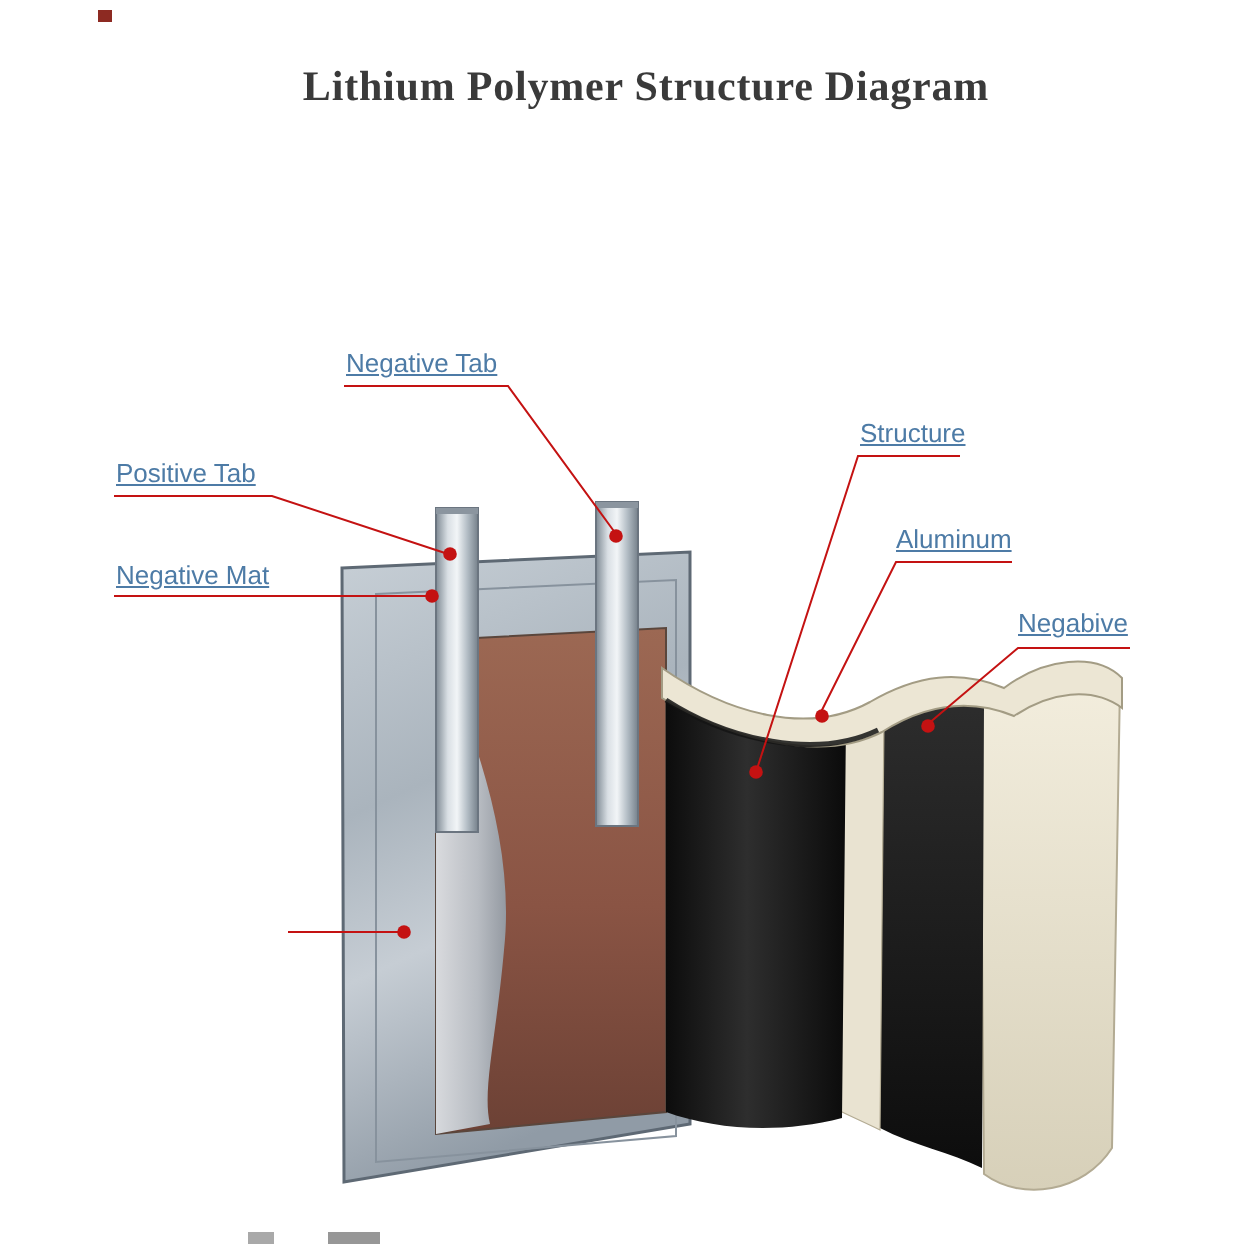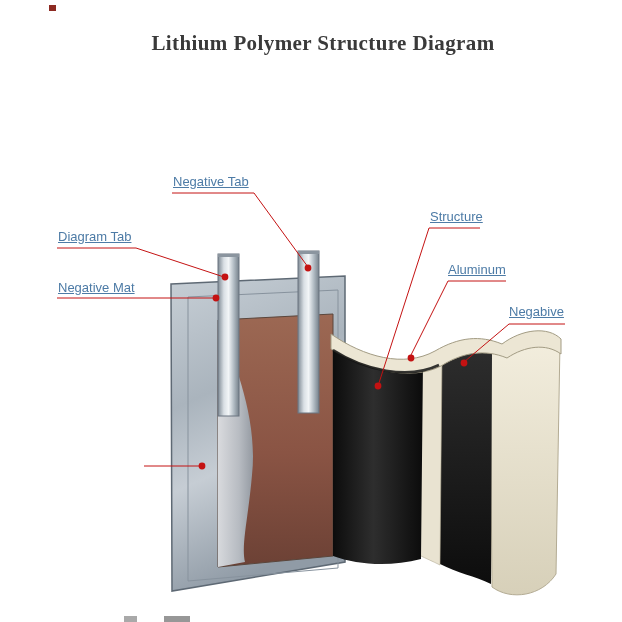--- a/index.html
+++ b/index.html
@@ -108,19 +108,19 @@
       <circle cx="213" cy="277" r="3.4"></circle>
       <circle cx="204" cy="298" r="3.4"></circle>
       <circle cx="190" cy="466" r="3.4"></circle>
       <circle cx="366" cy="386" r="3.4"></circle>
       <circle cx="399" cy="358" r="3.4"></circle>
       <circle cx="452" cy="363" r="3.4"></circle>
     </g>
   </svg>
 
   <div class="lbl" style="left:161px; top:174px">Negative Tab</div>
-  <div class="lbl" style="left:46px; top:229px">Diagram Tab</div>
+  <div class="lbl" style="left:46px; top:229px">Positive Tab</div>
   <div class="lbl" style="left:46px; top:280px">Negative Mat</div>
   <div class="lbl" style="left:418px; top:209px">Structure</div>
   <div class="lbl" style="left:436px; top:262px">Aluminum</div>
   <div class="lbl" style="left:497px; top:304px">Negabive</div>
 
 </div>
 
 </body></html>

